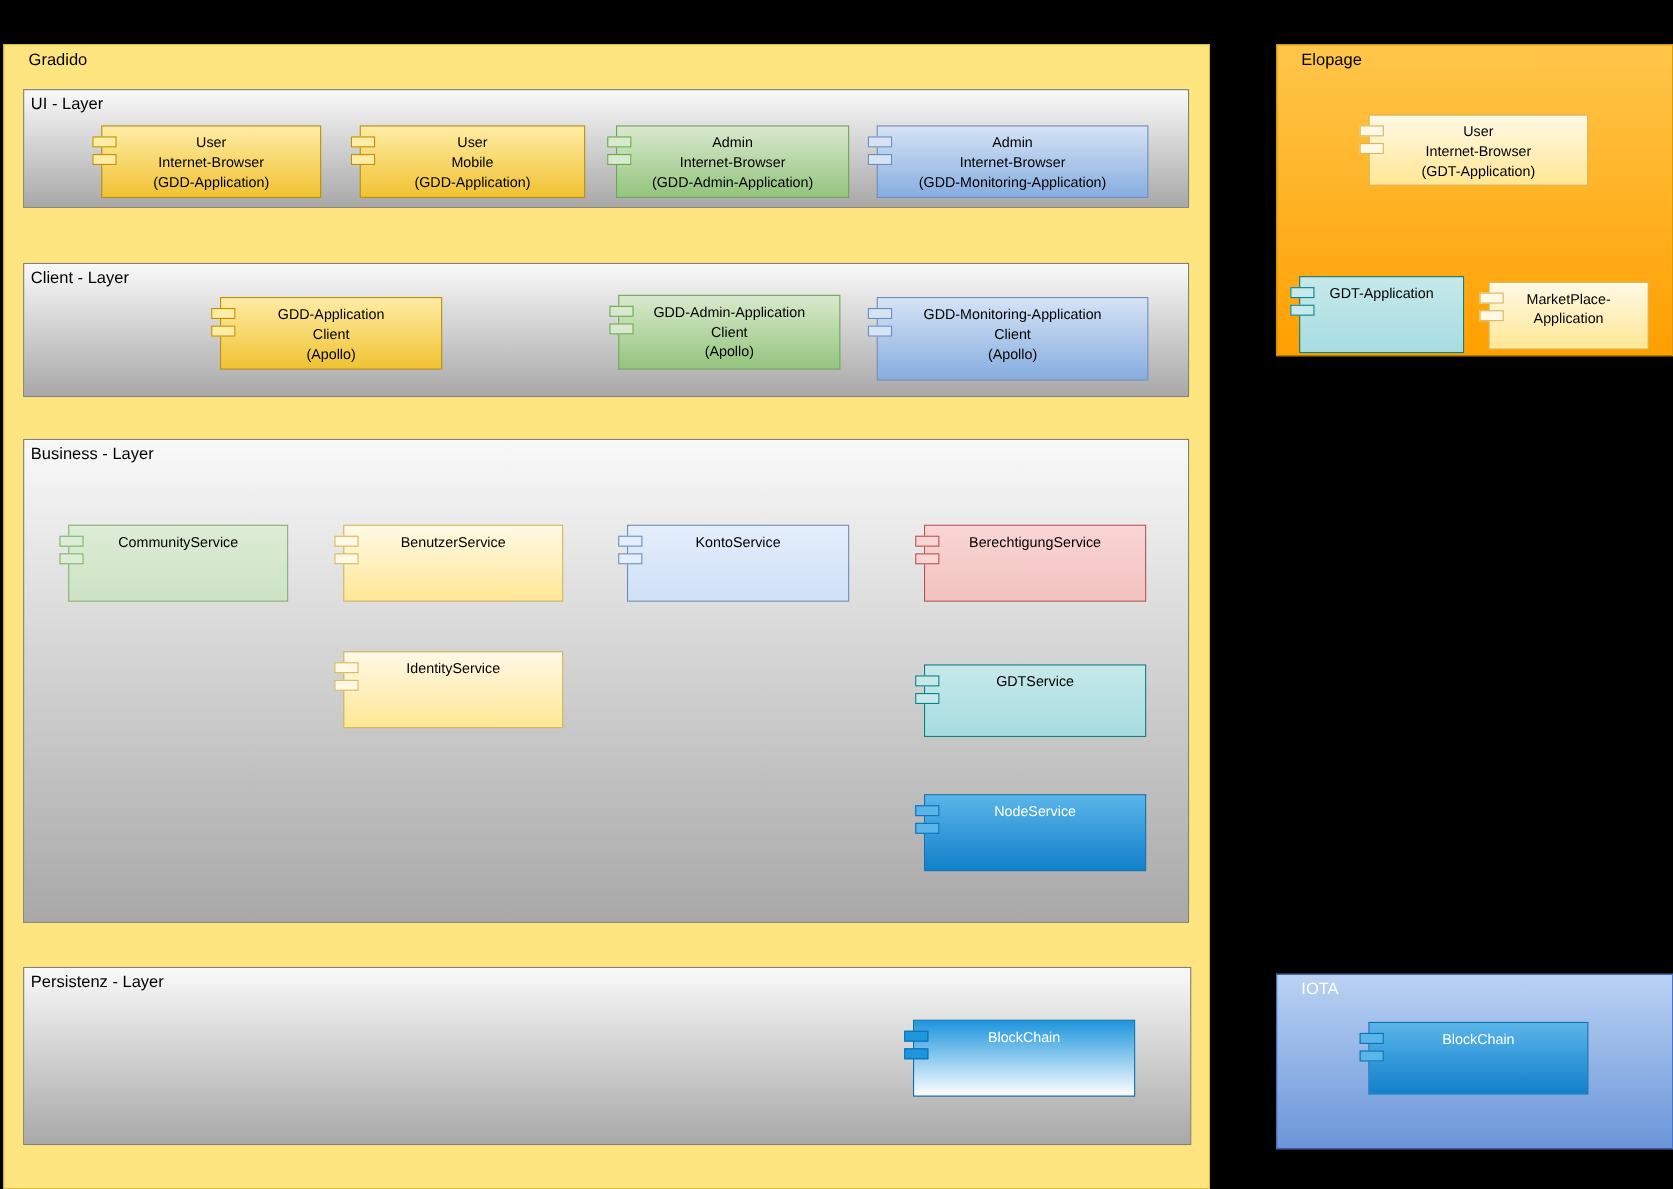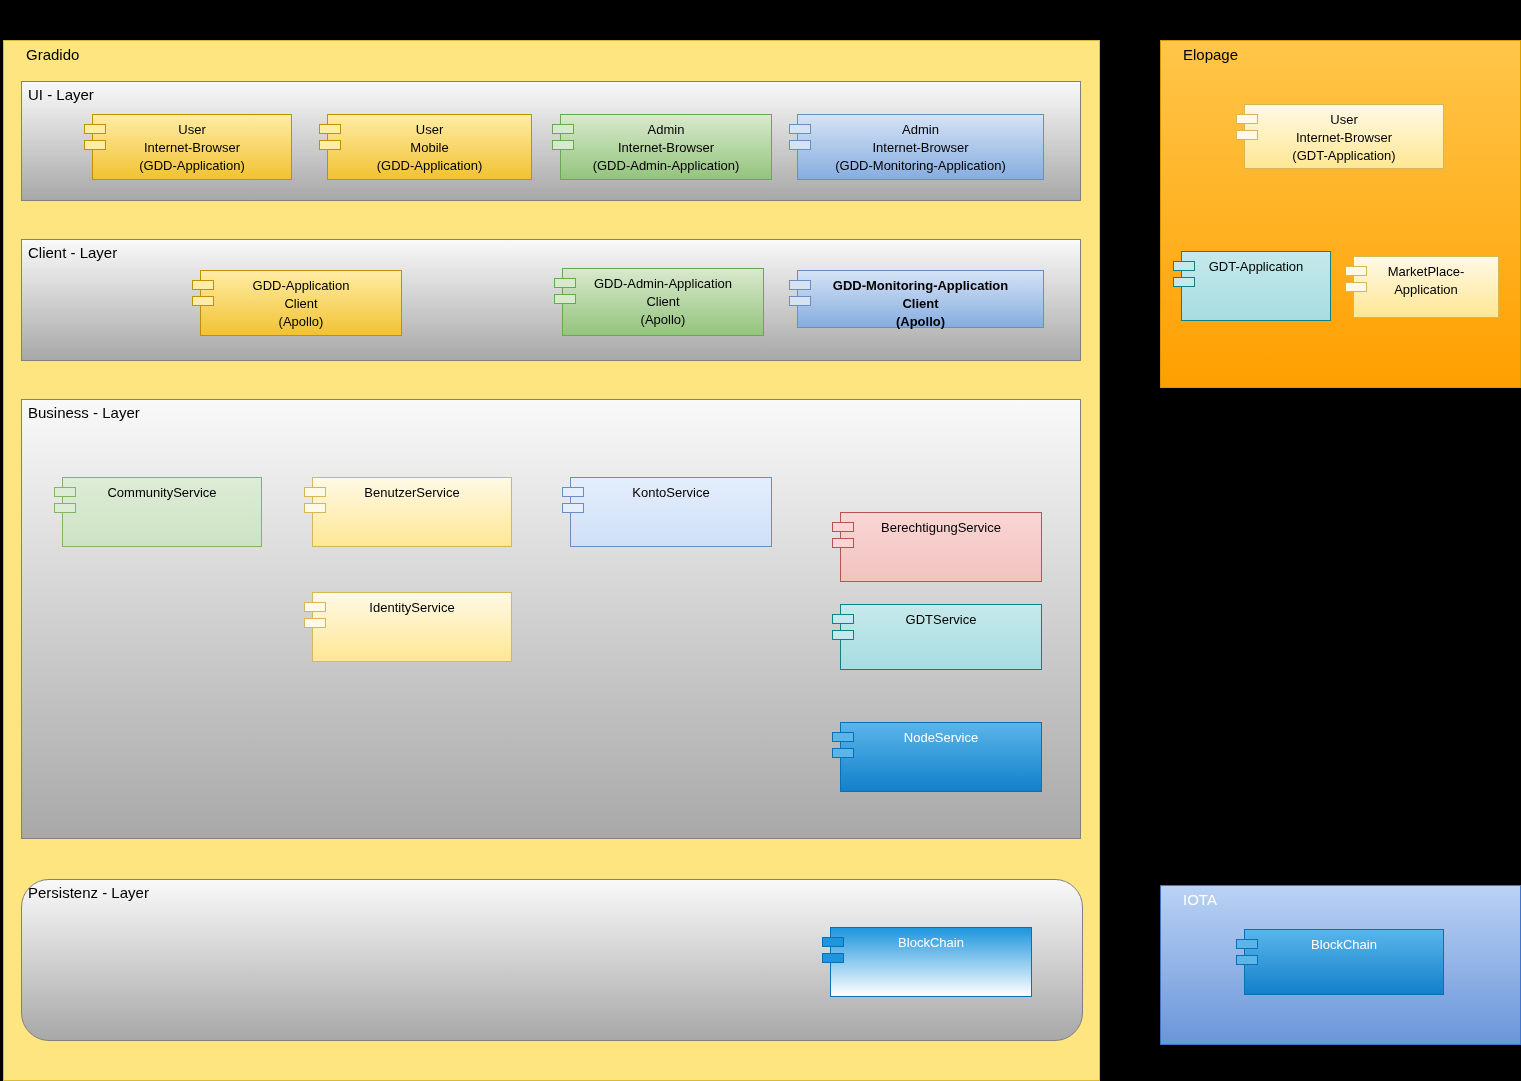--- a/index.html
+++ b/index.html
@@ -4,27 +4,27 @@
 <style>
   * { margin:0; padding:0; box-sizing:border-box; }
   html,body { width:1521px; height:1081px; background:#000; overflow:hidden;
               font-family:"Liberation Sans", sans-serif; }
   .stage { position:absolute; left:0; top:0; width:1521px; height:1081px; background:#000; }
 
   .container { position:absolute; border:1px solid #888; }
   .container-title { font-size:15px; color:#000; padding:5px 22px; }
 
   .gradido { left:3px; top:40px; width:1097px; height:1041px; }
-  .elopage { left:1160px; top:40px; width:361px; height:348px; }
+  .elopage { left:1160px; top:40px; width:361px; height:284px; }
   .iota    { left:1160px; top:885px; width:361px; height:160px; }
   .iota .container-title { color:#fff; }
 
   .layer { position:absolute; border:1px solid #808080; }
   .layer-title { font-size:15px; color:#000; padding:4px 6px; }
-  .layer-ui        { left:17px; top:40px;  width:1060px; height:120px; }
+  .layer-ui        { left:17px; top:40px;  width:1060px; height:108px; }
   .layer-client    { left:17px; top:198px; width:1060px; height:122px; }
   .layer-business  { left:17px; top:358px; width:1060px; height:440px; }
   .layer-persistenz{ left:17px; top:838px; width:1062px; height:162px; }
 
   .component { position:absolute; font-size:13px; text-align:center; border:1px solid; }
   .component-label { padding:6px 4px 0 4px; white-space:pre-line; line-height:1.4; }
   .component .tab { position:absolute; left:-9px; width:22px; height:10px; border:1px solid; }
 </style>
 </head>
 <body>
@@ -75,21 +75,21 @@
 Client
 (Apollo)</div>
         </div>
         <div class="component" style="left: 540px; top: 28px; width: 202px; height: 68px; background: linear-gradient(rgb(217, 233, 205), rgb(147, 196, 125)); border-color: rgb(106, 168, 79); color: rgb(0, 0, 0);">
           <div class="tab" style="top: 9px; background: rgb(217, 233, 205); border-color: rgb(106, 168, 79);"></div>
           <div class="tab" style="top: 25px; background: rgb(217, 233, 205); border-color: rgb(106, 168, 79);"></div>
           <div class="component-label">GDD-Admin-Application
 Client
 (Apollo)</div>
         </div>
-        <div class="component" style="left: 775px; top: 30px; width: 247px; height: 58px; background: linear-gradient(rgb(213, 227, 245), rgb(134, 173, 224)); border-color: rgb(108, 142, 191); color: rgb(0, 0, 0); font-weight: bold;">
+        <div class="component" style="left: 775px; top: 30px; width: 247px; height: 76px; background: linear-gradient(rgb(213, 227, 245), rgb(134, 173, 224)); border-color: rgb(108, 142, 191); color: rgb(0, 0, 0);">
           <div class="tab" style="top: 9px; background: rgb(213, 227, 245); border-color: rgb(108, 142, 191);"></div>
           <div class="tab" style="top: 25px; background: rgb(213, 227, 245); border-color: rgb(108, 142, 191);"></div>
           <div class="component-label">GDD-Monitoring-Application
 Client
 (Apollo)</div>
         </div>
       </div>
 
     <div class="layer layer-business" style="background: linear-gradient(rgb(249, 249, 249), rgb(168, 168, 168)); border-color: rgb(128, 128, 128);">
       <div class="layer-title">Business - Layer</div>
@@ -101,21 +101,21 @@
         <div class="component" style="left: 290px; top: 77px; width: 200px; height: 70px; background: linear-gradient(rgb(255, 249, 230), rgb(255, 231, 148)); border-color: rgb(214, 182, 86); color: rgb(0, 0, 0);">
           <div class="tab" style="top: 9px; background: rgb(255, 249, 230); border-color: rgb(214, 182, 86);"></div>
           <div class="tab" style="top: 25px; background: rgb(255, 249, 230); border-color: rgb(214, 182, 86);"></div>
           <div class="component-label">BenutzerService</div>
         </div>
         <div class="component" style="left: 548px; top: 77px; width: 202px; height: 70px; background: linear-gradient(rgb(228, 238, 252), rgb(207, 224, 247)); border-color: rgb(108, 142, 191); color: rgb(0, 0, 0);">
           <div class="tab" style="top: 9px; background: rgb(228, 238, 252); border-color: rgb(108, 142, 191);"></div>
           <div class="tab" style="top: 25px; background: rgb(228, 238, 252); border-color: rgb(108, 142, 191);"></div>
           <div class="component-label">KontoService</div>
         </div>
-        <div class="component" style="left: 818px; top: 77px; width: 202px; height: 70px; background: linear-gradient(rgb(249, 214, 212), rgb(242, 194, 191)); border-color: rgb(184, 84, 80); color: rgb(0, 0, 0); margin-top: 35px;">
+        <div class="component" style="left: 818px; top: 77px; width: 202px; height: 70px; background: linear-gradient(rgb(249, 214, 212), rgb(242, 194, 191)); border-color: rgb(184, 84, 80); color: rgb(0, 0, 0);">
           <div class="tab" style="top: 9px; background: rgb(249, 214, 212); border-color: rgb(184, 84, 80);"></div>
           <div class="tab" style="top: 25px; background: rgb(249, 214, 212); border-color: rgb(184, 84, 80);"></div>
           <div class="component-label">BerechtigungService</div>
         </div>
         <div class="component" style="left: 290px; top: 192px; width: 200px; height: 70px; background: linear-gradient(rgb(255, 249, 230), rgb(255, 231, 148)); border-color: rgb(214, 182, 86); color: rgb(0, 0, 0);">
           <div class="tab" style="top: 9px; background: rgb(255, 249, 230); border-color: rgb(214, 182, 86);"></div>
           <div class="tab" style="top: 25px; background: rgb(255, 249, 230); border-color: rgb(214, 182, 86);"></div>
           <div class="component-label">IdentityService</div>
         </div>
         <div class="component" style="left: 818px; top: 204px; width: 202px; height: 66px; background: linear-gradient(rgb(198, 233, 235), rgb(167, 220, 224)); border-color: rgb(14, 128, 136); color: rgb(0, 0, 0);">
@@ -123,21 +123,21 @@
           <div class="tab" style="top: 25px; background: rgb(198, 233, 235); border-color: rgb(14, 128, 136);"></div>
           <div class="component-label">GDTService</div>
         </div>
         <div class="component" style="left: 818px; top: 322px; width: 202px; height: 70px; background: linear-gradient(rgb(90, 181, 233), rgb(18, 128, 203)); border-color: rgb(10, 111, 180); color: rgb(255, 255, 255);">
           <div class="tab" style="top: 9px; background: rgb(90, 181, 233); border-color: rgb(10, 111, 180);"></div>
           <div class="tab" style="top: 25px; background: rgb(90, 181, 233); border-color: rgb(10, 111, 180);"></div>
           <div class="component-label">NodeService</div>
         </div>
       </div>
 
-    <div class="layer layer-persistenz" style="background: linear-gradient(rgb(249, 249, 249), rgb(168, 168, 168)); border-color: rgb(128, 128, 128); border-radius: 28px;">
+    <div class="layer layer-persistenz" style="background: linear-gradient(rgb(249, 249, 249), rgb(168, 168, 168)); border-color: rgb(128, 128, 128);">
       <div class="layer-title">Persistenz - Layer</div>
         <div class="component" style="left: 808px; top: 47px; width: 202px; height: 70px; background: linear-gradient(rgb(29, 150, 221), rgb(255, 255, 255)); border-color: rgb(10, 111, 180); color: rgb(255, 255, 255);">
           <div class="tab" style="top: 9px; background: rgb(29, 150, 221); border-color: rgb(10, 111, 180);"></div>
           <div class="tab" style="top: 25px; background: rgb(29, 150, 221); border-color: rgb(10, 111, 180);"></div>
           <div class="component-label">BlockChain</div>
         </div>
       </div>
   </div>
 
   <div class="container elopage" style="background: linear-gradient(rgb(255, 198, 74), rgb(255, 159, 0)); border-color: rgb(215, 155, 0);">

